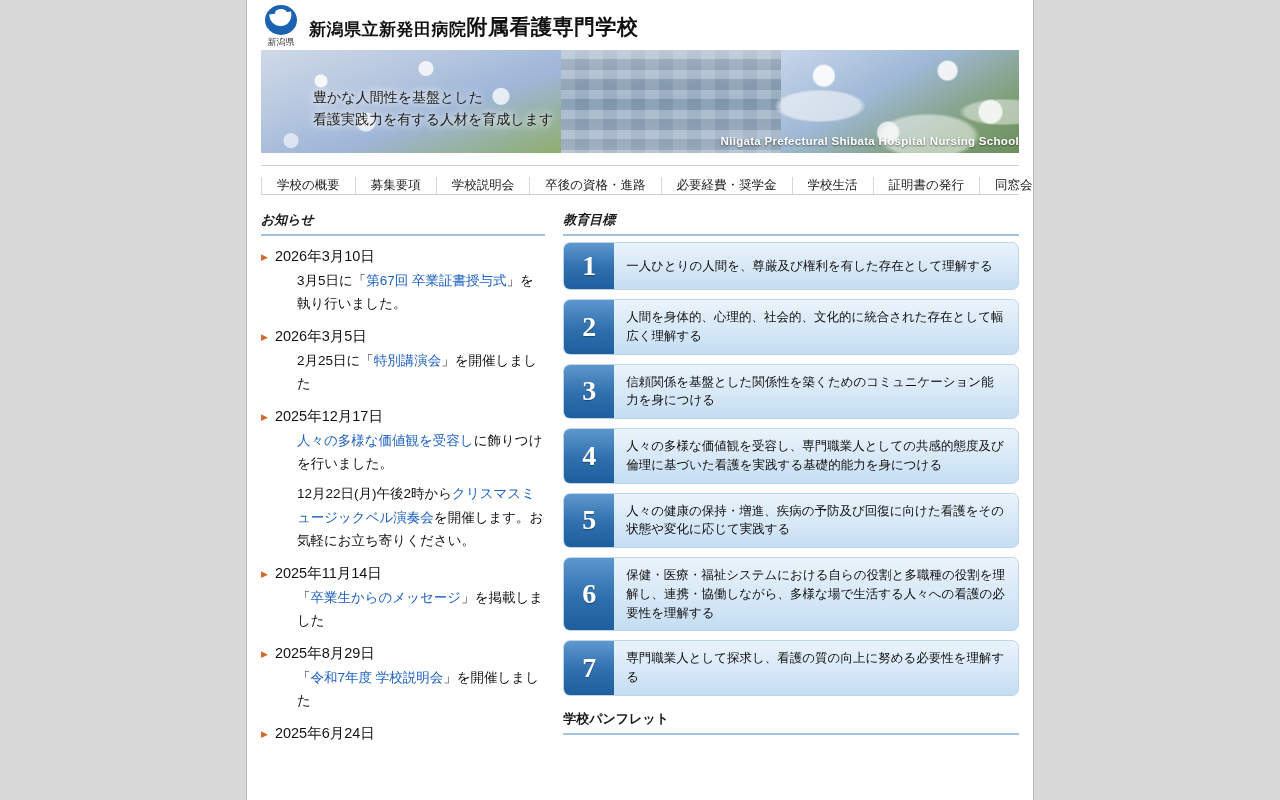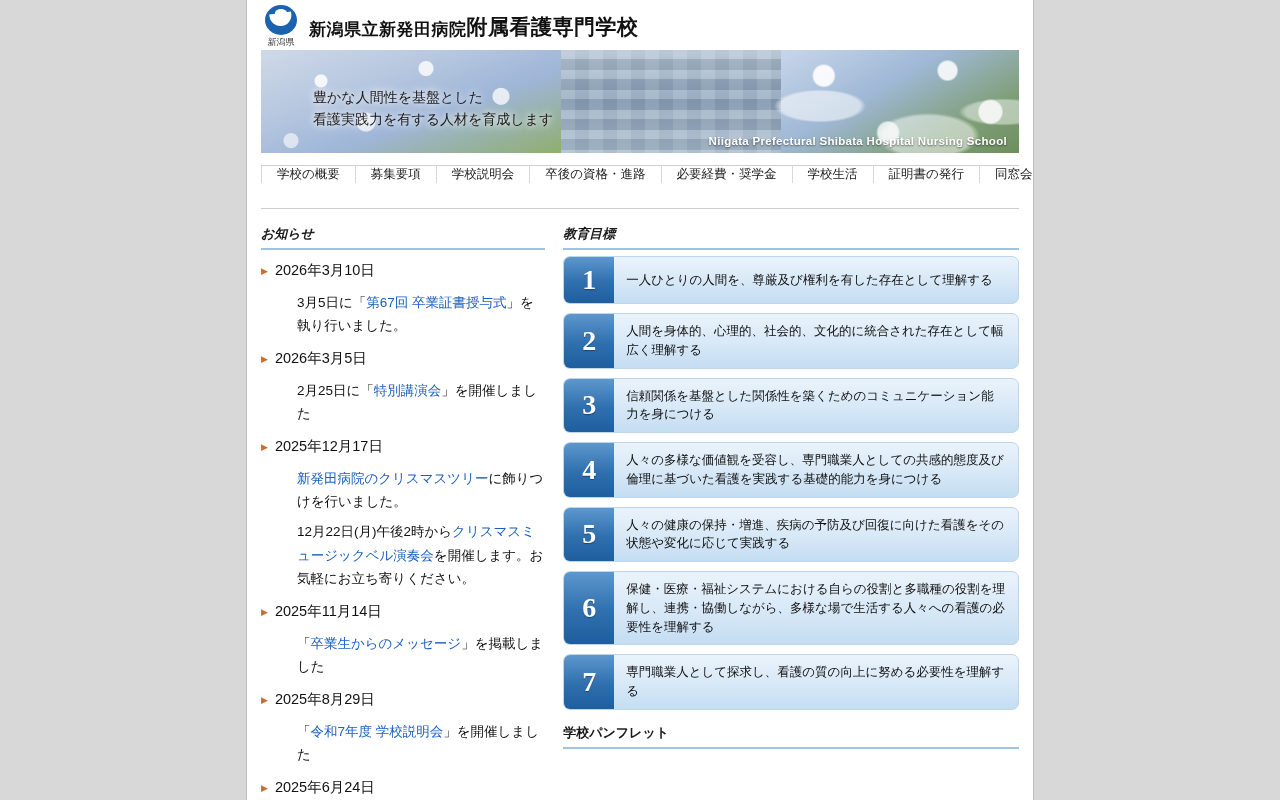--- a/index.html
+++ b/index.html
@@ -127,36 +127,36 @@
     position: absolute;
     left: 52px; top: 36px;
     color: #1b1b1b;
     font-size: 14px;
     line-height: 1.6;
     text-shadow: 0 0 6px rgba(255,255,255,0.95), 0 0 12px rgba(255,255,255,0.9);
     white-space: pre-line;
   }
   .hero-en {
     position: absolute;
-    right: 12px; bottom: 6px;
+    right: 0; bottom: 6px;
     color: #ffffff;
     font-size: 11.5px;
     font-weight: bold;
     letter-spacing: 0.3px;
     text-shadow: 0 1px 2px rgba(0,0,0,0.5);
   }
 
   
   .nav {
     margin: 12px 14px 0 14px;
     border-top: 1px solid #cfcfcf;
     border-bottom: 1px solid #cfcfcf;
-    height: 44px;
-    display: flex;
-    align-items: flex-start;
+    height: 30px;
+    display: flex;
+    align-items: flex-end;
   }
   .nav-item {
     display: flex;
     align-items: center;
     padding: 0 15px;
     font-size: 12.5px;
     color: #1a1a1a;
     border-right: 1px solid #d7d7d7;
     white-space: nowrap;
     cursor: pointer;
@@ -200,21 +200,21 @@
   .news-date {
     font-size: 14.5px;
     color: #111;
     line-height: 1.5;
   }
   .news-text {
     font-size: 13.5px;
     color: #111;
     line-height: 1.75;
     margin-left: 22px;
-    margin-top: 9px;
+    margin-top: 1px;
   }
   .news-text a {
     color: #1b5fc1;
     text-decoration: none;
   }
   .news-text + .news-text { margin-top: 6px; }
 
   
   .goal {
     display: flex;
@@ -312,21 +312,21 @@
               <span class="news-arrow">▶</span>
               <div class="news-body">
                 <div class="news-date">2026年3月5日</div>
                 <div class="news-text"><span>2月25日に「</span><a href="#">特別講演会</a><span>」を開催しました</span></div>
               </div>
             </div>
             <div class="news-item">
               <span class="news-arrow">▶</span>
               <div class="news-body">
                 <div class="news-date">2025年12月17日</div>
-                <div class="news-text"><a href="#">新発田病院のクリスマスツリー</a><span>に飾りつけを行いました。</span></div>
+                <div class="news-text"><a href="#">人々の多様な価値観を受容し</a><span>に飾りつけを行いました。</span></div>
                 <div class="news-text"><span>12月22日(月)午後2時から</span><a href="#">クリスマスミュージックベル演奏会</a><span>を開催します。お気軽にお立ち寄りください。</span></div>
               </div>
             </div>
             <div class="news-item">
               <span class="news-arrow">▶</span>
               <div class="news-body">
                 <div class="news-date">2025年11月14日</div>
                 <div class="news-text"><span>「</span><a href="#">卒業生からのメッセージ</a><span>」を掲載しました</span></div>
               </div>
             </div>

